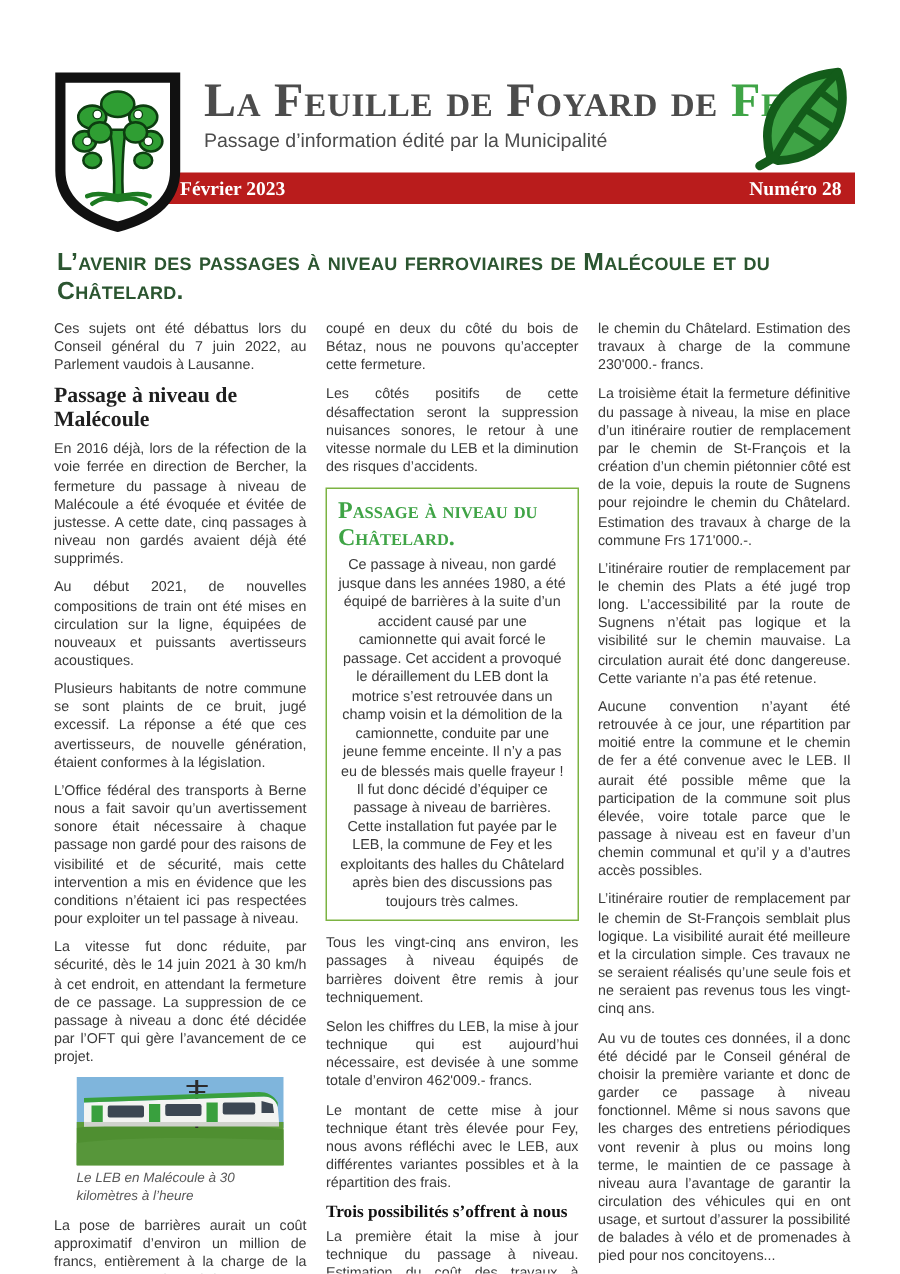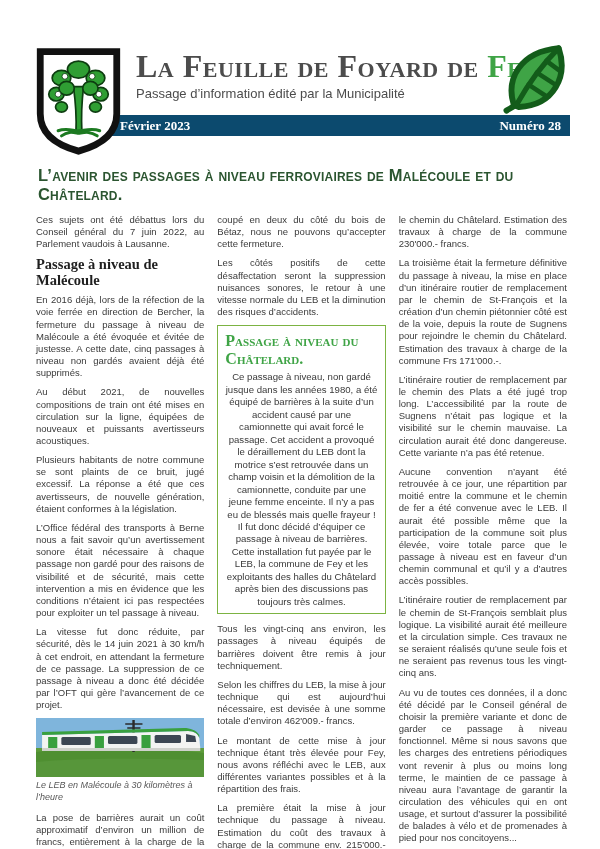--- a/index.html
+++ b/index.html
@@ -11,21 +11,21 @@
   .masthead{position:relative;height:150px;}
   .shield{position:absolute;left:36px;top:47px;width:85px;height:108px;z-index:3;}
   .title-block{position:absolute;left:136px;top:50px;z-index:1;}
   .title{
     font-family:"Liberation Serif",serif;font-variant:small-caps;font-weight:bold;
     font-size:32px;line-height:1;color:#4c4c4c;letter-spacing:.5px;white-space:nowrap;
   }
   .title .accent{color:#3fa446;}
   .subtitle{font-size:13px;color:#4c4c4c;margin-top:4px;}
   .green-bar{
-    position:absolute;left:110px;top:115px;width:460px;height:21px;background:#0c4a6e;
+    position:absolute;left:110px;top:115px;width:460px;height:21px;background:#b91c1c;
     color:#ffffff;font-family:"Liberation Serif",serif;font-weight:bold;font-size:13px;
     display:flex;justify-content:space-between;align-items:center;
     padding:0 9px 0 10px;box-sizing:border-box;z-index:1;
   }
   .leaf{position:absolute;right:31px;top:40px;width:66px;height:77px;z-index:3;}
   
   .headline{
     margin:16px 36px 10px 38px;
     font-family:Liberation Sans, sans-serif;font-variant:small-caps;font-weight:bold;
     font-size:16.5px;line-height:1.15;color:#2b5530;letter-spacing:.2px;
@@ -41,21 +41,21 @@
   h3.sub{
     font-family:"Liberation Serif",serif;font-size:11.5px;font-weight:bold;
     color:#111;margin:0 0 4px;line-height:1.1;
   }
   .box{border:1.5px solid #7cb342;padding:6px 7px 5px;margin:2px 0 9px;}
   .box-heading{
     font-family:"Liberation Serif",serif;font-variant:small-caps;font-weight:bold;
     font-size:16px;color:#3fa446;margin:0 0 4px;line-height:1.1;
   }
   .box p.body{text-align:center;margin-bottom:0;font-size:9.6px;line-height:1.3;}
-  figure{margin:1px 0 0;}
+  figure{margin:1px 15px 0;}
   .train-photo{width:100%;height:59px;display:block;}
   figcaption{font-size:9px;font-style:italic;color:#585858;line-height:1.25;margin:3px 0 9px;}
 </style>
 </head>
 <body>
 
 <header class="masthead">
 
   <svg class="shield" viewBox="0 0 100 126" aria-hidden="true">
     <path d="M5,5 H95 V78 C95,104 72,116 50,122 C28,116 5,104 5,78 Z" fill="#ffffff" stroke="#111111" stroke-width="8"></path>
@@ -157,20 +157,21 @@
 
     <div class="box">
       <div class="box-heading">Passage à niveau du Châtelard.</div>
       <p class="body">Ce passage à niveau, non gardé jusque dans les années 1980, a été équipé de barrières à la suite d’un accident causé par une camionnette qui avait forcé le passage. Cet accident a provoqué le déraillement du LEB dont la motrice s’est retrouvée dans un champ voisin et la démolition de la camionnette, conduite par une jeune femme enceinte. Il n’y a pas eu de blessés mais quelle frayeur ! Il fut donc décidé d’équiper ce passage à niveau de barrières. Cette installation fut payée par le LEB, la commune de Fey et les exploitants des halles du Châtelard après bien des discussions pas toujours très calmes.</p>
     </div>
 
     <p class="body">Tous les vingt-cinq ans environ, les passages à niveau équipés de barrières doivent être remis à jour techniquement.</p>
     <p class="body">Selon les chiffres du LEB, la mise à jour technique qui est aujourd’hui nécessaire, est devisée à une somme totale d’environ 462'009.- francs.</p>
     <p class="body">Le montant de cette mise à jour technique étant très élevée pour Fey, nous avons réfléchi avec le LEB, aux différentes variantes possibles et à la répartition des frais.</p>
 
+    <h3 class="sub">Trois possibilités s’offrent à nous</h3>
     <p class="body">La première était la mise à jour technique du passage à niveau. Estimation du coût des travaux à charge de la commune env. 215'000.- francs, le reste à la charge LEB.</p>
 
   </div>
 
   <div class="col">
     <p class="body">le chemin du Châtelard. Estimation des travaux à charge de la commune 230'000.- francs.</p>
     <p class="body">La troisième était la fermeture définitive du passage à niveau, la mise en place d’un itinéraire routier de remplacement par le chemin de St-François et la création d’un chemin piétonnier côté est de la voie, depuis la route de Sugnens pour rejoindre le chemin du Châtelard. Estimation des travaux à charge de la commune Frs 171'000.-.</p>
     <p class="body">L’itinéraire routier de remplacement par le chemin des Plats a été jugé trop long. L’accessibilité par la route de Sugnens n’était pas logique et la visibilité sur le chemin mauvaise. La circulation aurait été donc dangereuse. Cette variante n’a pas été retenue.</p>
     <p class="body">Aucune convention n’ayant été retrouvée à ce jour, une répartition par moitié entre la commune et le chemin de fer a été convenue avec le LEB. Il aurait été possible même que la participation de la commune soit plus élevée, voire totale parce que le passage à niveau est en faveur d’un chemin communal et qu’il y a d’autres accès possibles.</p>
     <p class="body">L’itinéraire routier de remplacement par le chemin de St-François semblait plus logique. La visibilité aurait été meilleure et la circulation simple. Ces travaux ne se seraient réalisés qu’une seule fois et ne seraient pas revenus tous les vingt-cinq ans.</p>

